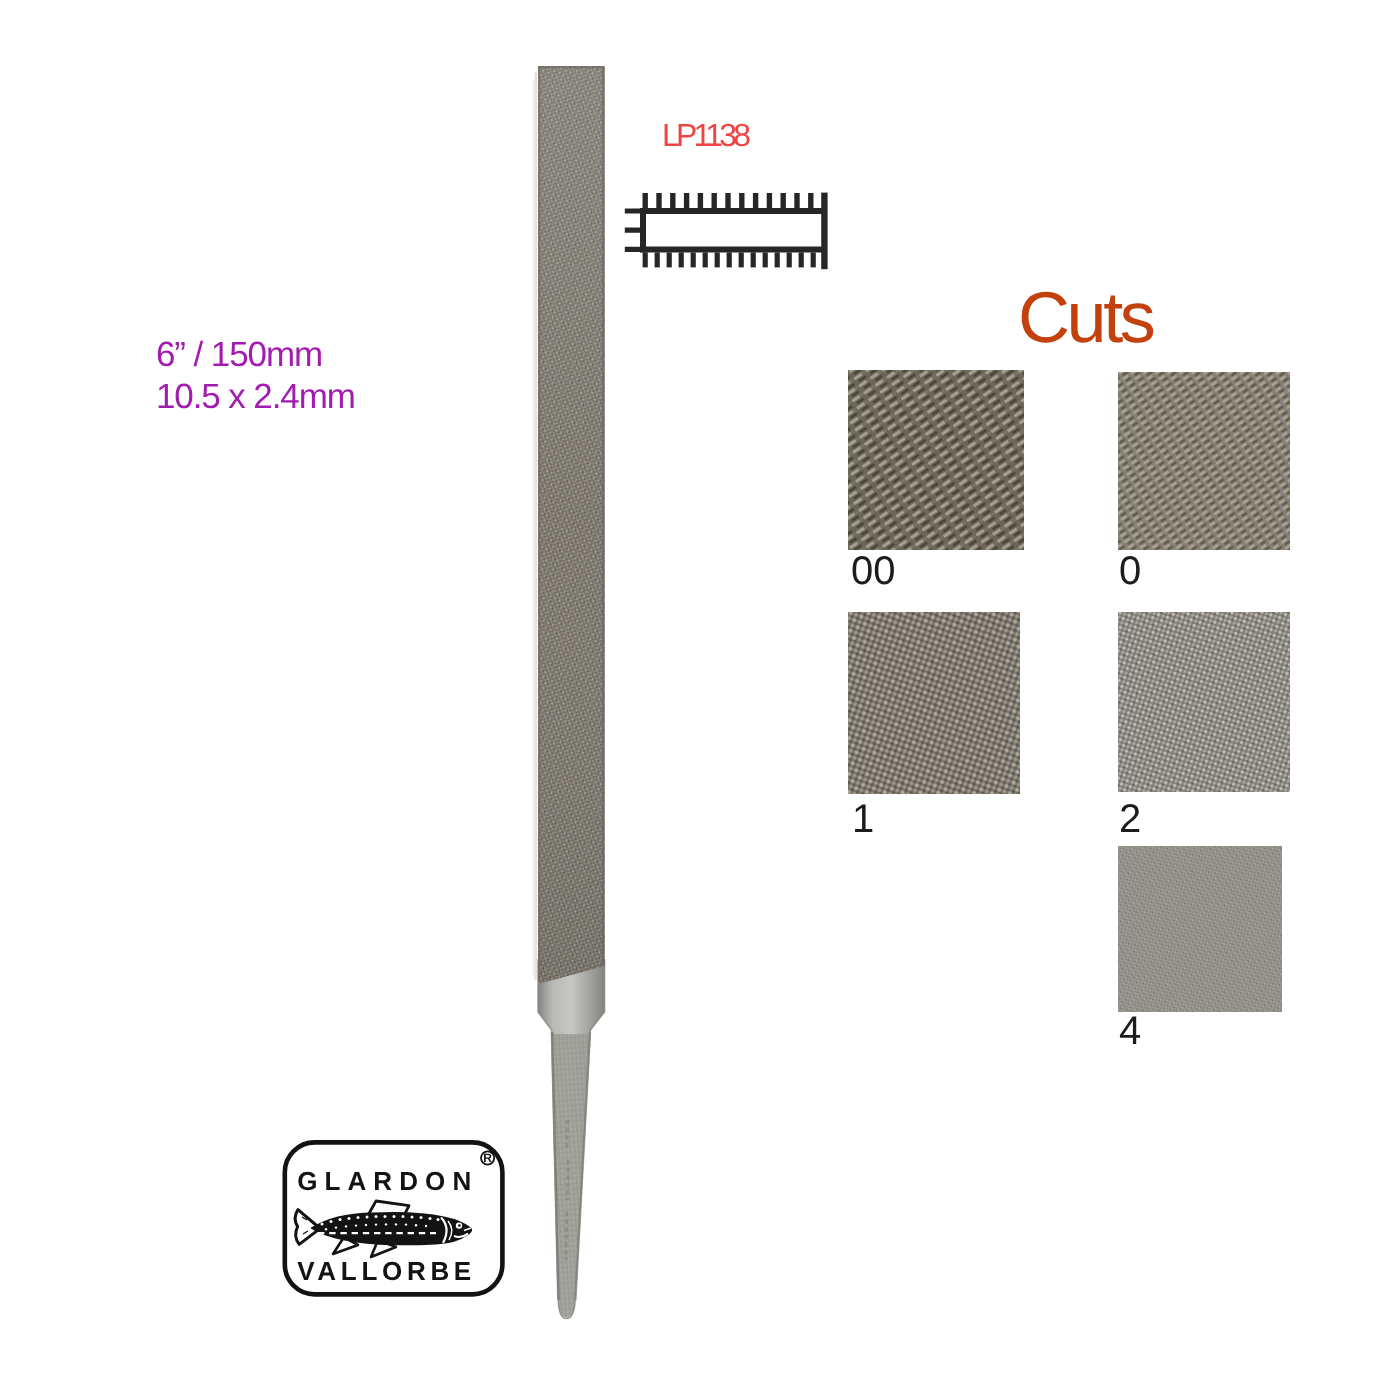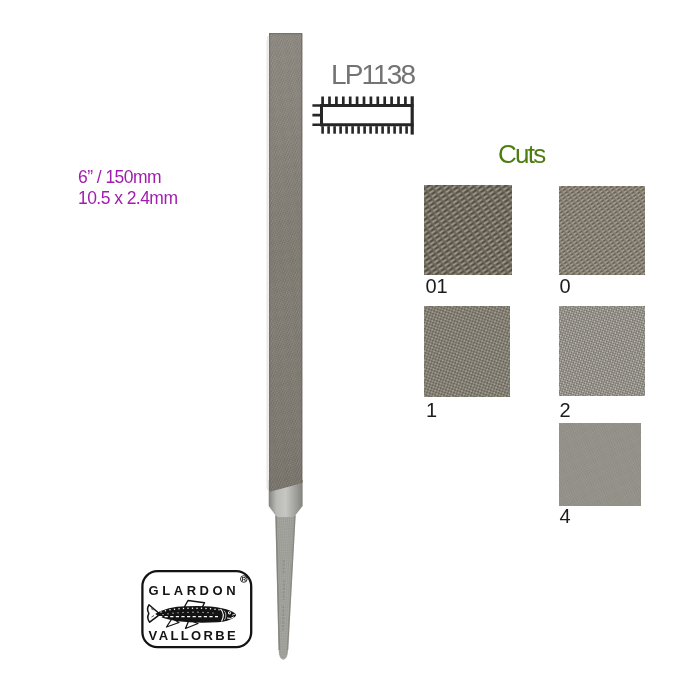--- a/index.html
+++ b/index.html
@@ -86,21 +86,21 @@
   <path d="M 269,33 L 302.3,33 L 302.3,483 L 269,492 Z" fill="url(#pfile)"></path>
   <path d="M 269,33 L 302.3,33 L 302.3,483 L 269,492 Z" fill="url(#pfileB)" opacity="0.55"></path>
   <path d="M 269,33 L 302.3,33 L 302.3,483 L 269,492 Z" fill="url(#gbar)"></path>
   <path d="M 269.6,33.5 V 490" stroke="#6e6a63" stroke-width="1.2" opacity="0.55"></path>
   <path d="M 269,33.6 H 302" stroke="#6b675f" stroke-width="1.1" opacity="0.6"></path>
   <path d="M 301.7,33.5 V 483" stroke="#67635c" stroke-width="1.3" opacity="0.6"></path>
   <path d="M 267.9,36 V 490" stroke="#cfcdc8" stroke-width="1.4" opacity="0.55"></path>
   <path d="M 266.6,40 V 488" stroke="#e7e5e1" stroke-width="1.2" opacity="0.45"></path>
 </svg>
 
-<div class="abs" style="left:331px;top:60.5px;font-size:28px;color:#737373;letter-spacing:-1.9px;line-height:1">LP1138</div>
+<div class="abs" style="left:331px;top:60.5px;font-size:16px;color:#ef4444;letter-spacing:-1.9px;line-height:1">LP1138</div>
 
 <svg class="abs" style="left:308px;top:92px" width="110" height="46" viewBox="308 92 110 46">
   <g stroke="#262626" fill="none">
     <path d="M 320,105.5 H 413.5 M 320,124.7 H 413.5" stroke-width="3"></path>
     <path d="M 321.5,104 V 126.2" stroke-width="3"></path>
     <path d="M 412.2,96.3 V 134.6" stroke-width="3.2"></path>
     <path d="M 312.4,105.5 H 320 M 312.4,115.1 H 320 M 312.4,124.7 H 320" stroke-width="2.6"></path>
     <g stroke-width="2.7">
       <path d="M 322.6,96.5 V 104"></path>
         <path d="M 329.5,96.5 V 104"></path>
@@ -131,27 +131,27 @@
         <path d="M 388.6,126.2 V 133.7"></path>
         <path d="M 394.6,126.2 V 133.7"></path>
         <path d="M 400.6,126.2 V 133.7"></path>
         <path d="M 406.6,126.2 V 133.7"></path>
     </g>
   </g>
 </svg>
 
 <div class="abs" style="left:78px;top:166.5px;font-size:17.5px;color:#a21caf;line-height:21.5px;letter-spacing:-0.55px">6” / 150mm<br>10.5 x 2.4mm</div>
 
-<div class="abs" style="left:498px;top:141px;font-size:26px;color:#4d7c0f;letter-spacing:-1.7px;line-height:1">Cuts</div>
+<div class="abs" style="left:509px;top:141px;font-size:36px;color:#c2410c;letter-spacing:-1.7px;line-height:1">Cuts</div>
 
 <svg class="abs" style="left:424px;top:185px" width="88" height="90">
     <rect width="88" height="90" fill="url(#p00)"></rect>
   </svg>
 
-<div class="abs" style="left:425.5px;top:275.5px;font-size:20px;color:#1c1c1c;line-height:1">01</div>
+<div class="abs" style="left:425.5px;top:275.5px;font-size:20px;color:#1c1c1c;line-height:1">00</div>
 
 <svg class="abs" style="left:558.5px;top:185.5px" width="86" height="89">
     <rect width="86" height="89" fill="url(#p0)"></rect>
   </svg>
 
 <div class="abs" style="left:559.5px;top:275.5px;font-size:20px;color:#1c1c1c;line-height:1">0</div>
 
 <svg class="abs" style="left:424px;top:306px" width="86" height="91">
     <rect width="86" height="91" fill="url(#p1)"></rect>
   </svg>

